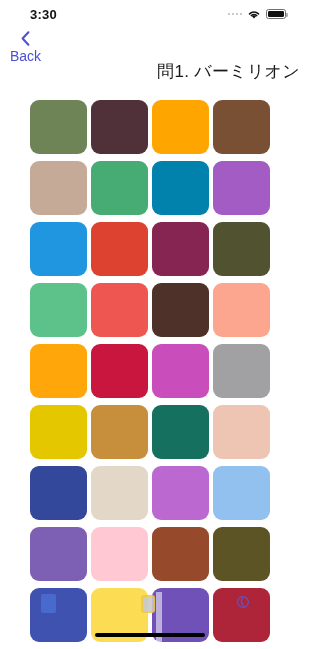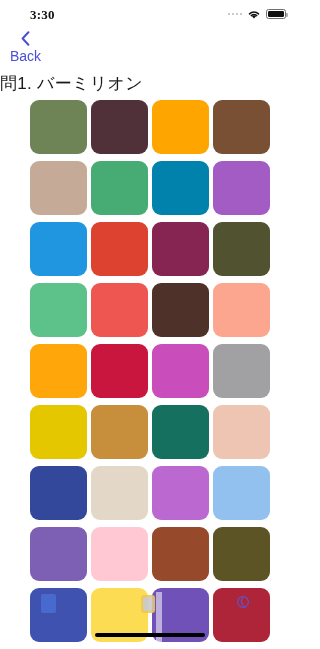--- a/index.html
+++ b/index.html
@@ -11,21 +11,20 @@
     overflow:hidden;
   }
 
   
   .status-bar {
     position:absolute; top:0; left:0;
     width:300px; height:28px;
     display:flex; align-items:center;
     justify-content:space-between;
     padding:0 14px 0 0;
-    font-family:Liberation Serif, serif;
   }
   .status-time {
     font-size:13px; font-weight:bold;
     color:#111; letter-spacing:.2px;
     margin-left:30px;
     line-height:1;
   }
   .status-right {
     display:flex; align-items:center; gap:5px;
   }
@@ -63,24 +62,23 @@
     display:flex; align-items:center;
     gap:3px; margin-left:10px;
     color:#4b4fd6; cursor:pointer;flex-direction:column;
   }
   .chevron-left { width:9px; height:15px; display:block; }
   .back-label { font-size:14px; color:#4b4fd6; line-height:1; }
 
   
   .page-title {
     position:absolute; top:60px; left:0;
-    width:300px; text-align:left;
+    width:300px; text-align:right;
     font-size:17px; color:#1a1a1a;
     letter-spacing:.3px;
-    margin-top:12px;
   }
 
   
   .color-grid {
     position:absolute;
     top:100px; left:30px;
     width:240px;
     display:grid;
     grid-template-columns:repeat(4, 57px);
     grid-auto-rows:54px;

